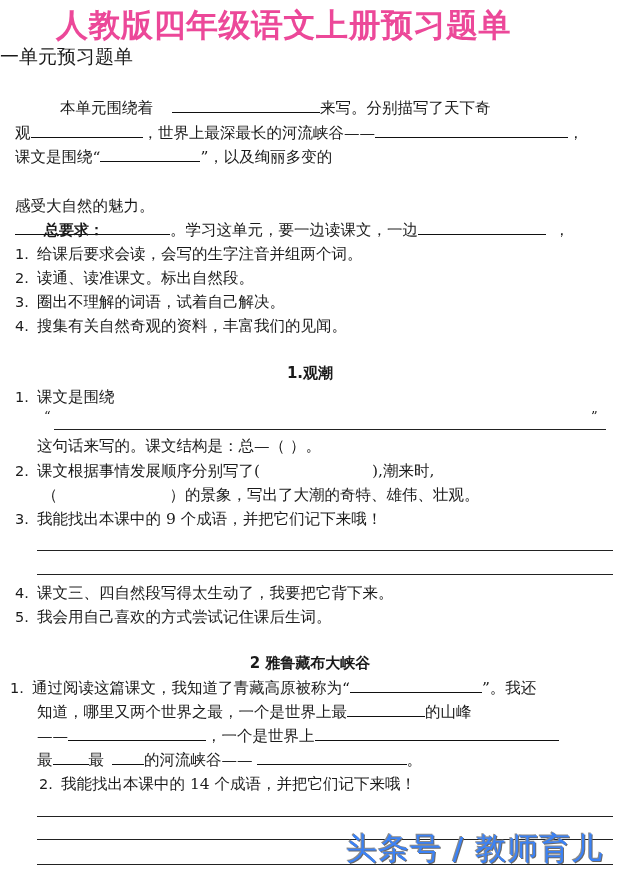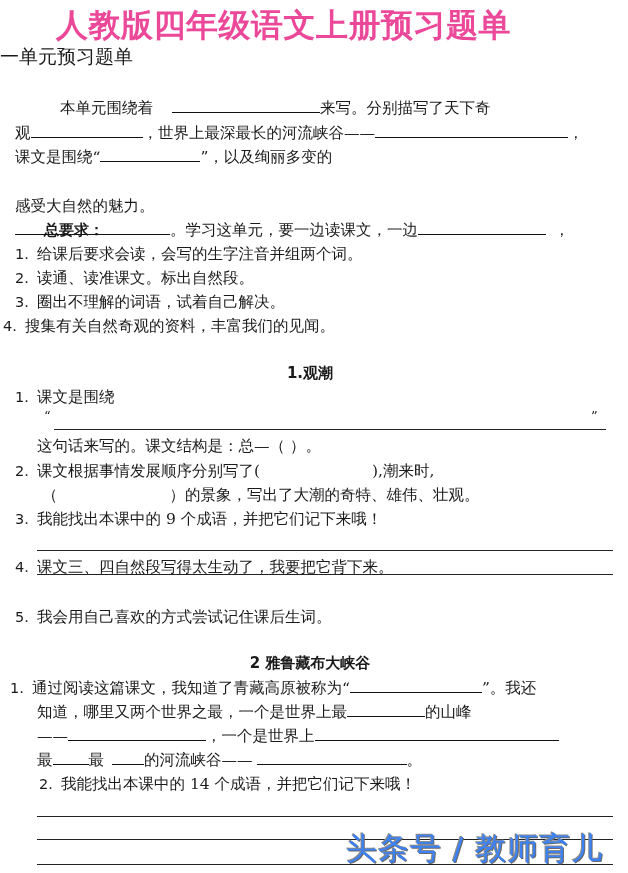--- a/index.html
+++ b/index.html
@@ -37,37 +37,37 @@
 </div>
 <div class="abs t" style="left:15px;top:172px;margin-top:48px;">
   <span class="blank" style="width:155px;"></span><span>。学习这单元，要一边读课文，一边</span><span class="blank" style="width:128px;"></span><span style="margin-left:8px;">，</span>
 </div>
 <div class="abs t" style="left:15px;top:196px;">感受大自然的魅力。</div>
 
 <div class="abs t bold" style="left:44px;top:220px;font-size:15px;">总要求：</div>
 <div class="abs t" style="left:15px;top:244px;"><span class="num">1.</span><span>给课后要求会读，会写的生字注音并组两个词。</span></div>
 <div class="abs t" style="left:15px;top:268px;"><span class="num">2.</span><span>读通、读准课文。标出自然段。</span></div>
 <div class="abs t" style="left:15px;top:292px;"><span class="num">3.</span><span>圈出不理解的词语，试着自己解决。</span></div>
-<div class="abs t" style="left:3px;top:316px;"><span class="num">4.</span><span>搜集有关自然奇观的资料，丰富我们的见闻。</span></div>
+<div class="abs t" style="left:15px;top:316px;"><span class="num">4.</span><span>搜集有关自然奇观的资料，丰富我们的见闻。</span></div>
 
 <div class="abs sec bold" style="top:364px;font-size:15px;">1.观潮</div>
 <div class="abs t" style="left:15px;top:387px;"><span class="num">1.</span><span>课文是围绕</span></div>
 <div class="abs t" style="left:44px;top:407px;font-size:13px;">“</div>
 <div class="abs t" style="left:591px;top:407px;font-size:13px;">”</div>
 <div class="hline" style="left:54px;top:429px;width:552px;"></div>
 <div class="abs t" style="left:37px;top:436px;">这句话来写的。课文结构是：总—（      ）。</div>
 
 <div class="abs t" style="left:15px;top:461px;"><span class="num">2.</span><span>课文根据事情发展顺序分别写了(</span><span style="display:inline-block;width:112px;"></span><span>),潮来时,</span></div>
 <div class="abs t" style="left:42px;top:485px;"><span>（</span><span style="display:inline-block;width:112px;"></span><span>）的景象，写出了大潮的奇特、雄伟、壮观。</span></div>
 
 <div class="abs t" style="left:15px;top:509px;"><span class="num">3.</span><span>我能找出本课中的 9 个成语，并把它们记下来哦！</span></div>
 <div class="hline" style="left:37px;top:550px;width:576px;"></div>
 <div class="hline" style="left:37px;top:574px;width:576px;"></div>
 
-<div class="abs t" style="left:15px;top:557px;"><span class="num">4.</span><span>课文三、四自然段写得太生动了，我要把它背下来。</span></div>
+<div class="abs t" style="left:15px;top:583px;"><span class="num">4.</span><span>课文三、四自然段写得太生动了，我要把它背下来。</span></div>
 <div class="abs t" style="left:15px;top:607px;"><span class="num">5.</span><span>我会用自己喜欢的方式尝试记住课后生词。</span></div>
 
 <div class="abs sec bold" style="top:654px;font-size:15px;">2 雅鲁藏布大峡谷</div>
 <div class="abs t" style="left:10px;top:678px;"><span class="num">1.</span><span>通过阅读这篇课文，我知道了青藏高原被称为“</span><span class="blank" style="width:132px;"></span><span>”。我还</span></div>
 <div class="abs t" style="left:37px;top:702px;"><span>知道，哪里又两个世界之最，一个是世界上最</span><span class="blank" style="width:78px;"></span><span>的山峰</span></div>
 <div class="abs t" style="left:37px;top:726px;"><span>——</span><span class="blank" style="width:138px;"></span><span>，一个是世界上</span><span class="blank" style="width:244px;"></span></div>
 <div class="abs t" style="left:37px;top:750px;"><span>最</span><span class="blank" style="width:36px;"></span><span>最</span><span class="blank" style="width:32px;margin-left:8px;"></span><span>的河流峡谷——</span><span class="blank" style="width:150px;margin-left:4px;"></span><span>。</span></div>
 
 <div class="abs t" style="left:15px;top:774px;margin-left:24px;"><span class="num">2.</span><span>我能找出本课中的 14 个成语，并把它们记下来哦！</span></div>
 <div class="hline" style="left:37px;top:816px;width:576px;"></div>

